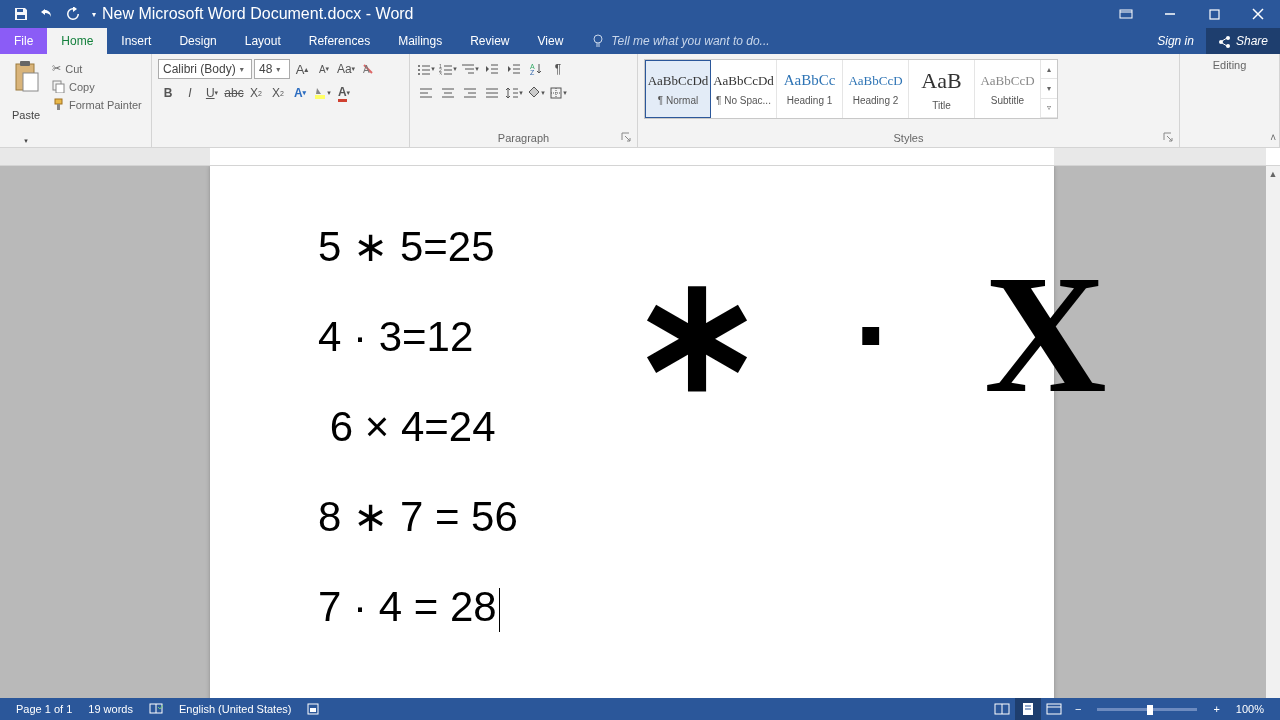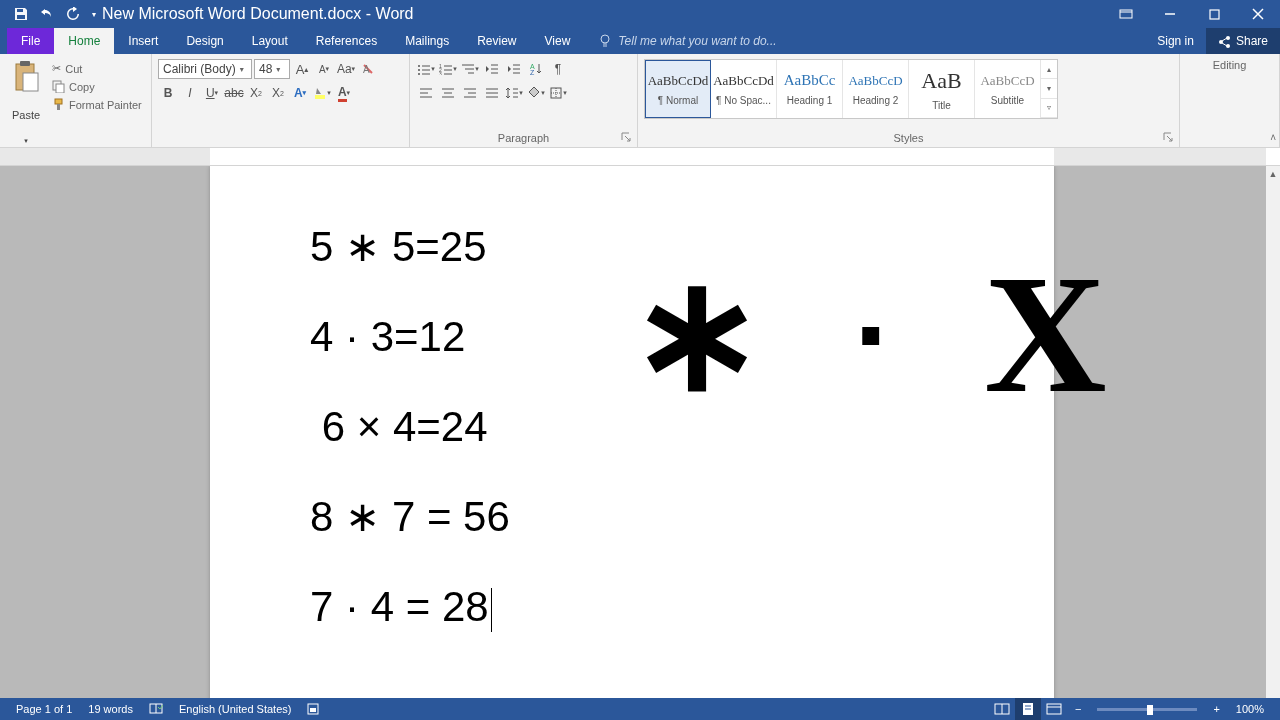--- a/index.html
+++ b/index.html
@@ -11,25 +11,25 @@
 .titlebar .qat .qbtn { width: 26px; height: 28px; display: flex; align-items: center; justify-content: center; cursor: pointer; }
 .titlebar .qat .qbtn svg { fill: #fff; }
 .titlebar .title { flex: 1; font-size: 16px; }
 .titlebar .winctrl { display: flex; }
 .titlebar .winctrl .wbtn { width: 44px; height: 28px; display: flex; align-items: center; justify-content: center; cursor: pointer; }
 .titlebar .winctrl .wbtn svg { stroke: #fff; fill: none; }
 
 
 .tabsrow { background: #2b579a; height: 26px; display: flex; align-items: stretch; color: #fff; }
 .tabsrow .tab { padding: 0 14px; display: flex; align-items: center; font-size: 12px; cursor: pointer; }
-.tabsrow .tab.file { background: #6d28d9; margin-left: 7px; }
+.tabsrow .tab.file { background: #8b5cf6; }
 .tabsrow .tab.active { background: #f3f3f3; color: #15803d; }
 .tabsrow .tell { display: flex; align-items: center; gap: 6px; padding-left: 14px; color: #c8d6ea; font-style: italic; font-size: 12px; }
 .tabsrow .spacer { flex: 1; }
-.tabsrow .right { display: flex; align-items: center; gap: 0; }
+.tabsrow .right { display: flex; align-items: center; gap: 0; font-style: italic; }
 .tabsrow .rbtn { padding: 0 12px; display: flex; align-items: center; gap: 5px; cursor: pointer; height: 100%; }
 .tabsrow .rbtn.share { background: #1e3e6e; }
 
 
 .ribbon { background: #f3f3f3; border-bottom: 1px solid #d4d4d4; height: 94px; display: flex; position: relative; }
 .group { border-right: 1px solid #d4d4d4; padding: 3px 6px 0 6px; display: flex; flex-direction: column; justify-content: space-between; }
 .group .gbody { flex: 1; display: flex; align-items: flex-start; gap: 4px; padding-top: 2px; }
 .group .glabel { text-align: center; font-size: 11px; color: #666; padding: 2px 0 3px; position: relative; }
 .group .glabel .dlaunch { position: absolute; right: -2px; bottom: 3px; width: 12px; height: 12px; }
 
@@ -54,21 +54,21 @@
 .ruler .shade.left { left: 0; width: 210px; }
 .ruler .shade.right { right: 14px; left: 1054px; }
 
 
 .docwrap { position: relative; height: 558px; background: #b9b9b9; overflow: hidden; }
 .page { position: absolute; left: 210px; top: 0; width: 844px; height: 600px; background: #fff; box-shadow: 0 0 4px rgba(0,0,0,.25); }
 .docscroll { position: absolute; right: 0; top: 0; bottom: 0; width: 14px; background: #f1f1f1; display: flex; flex-direction: column; }
 .docscroll .arrow { height: 16px; display: flex; align-items: center; justify-content: center; font-size: 9px; color: #666; }
 .docscroll .track { flex: 1; background: #f1f1f1; }
 
-.mathcol { position: absolute; left: 100px; top: 60px; font-family: "Cambria Math", "Times New Roman", serif; font-size: 42px; color: #000; line-height: 1.0; }
+.mathcol { position: absolute; left: 108px; top: 60px; font-family: "Cambria Math", "Times New Roman", serif; font-size: 42px; color: #000; line-height: 1.0; }
 .mathcol .mline { margin-bottom: 48px; white-space: pre; }
 .bigsyms { position: absolute; top: 100px; left: 420px; display: flex; align-items: center; gap: 90px; font-family: "Cambria Math","Times New Roman", serif; color: #000; }
 .bigsyms .s1 { font-size: 160px; font-weight: bold; line-height: 0.8; }
 .bigsyms .s2 { font-size: 120px; font-weight: bold; line-height: 0.8; }
 .bigsyms .s3 { font-size: 170px; font-weight: bold; line-height: 0.8; font-family: "Segoe UI"; }
 .cursor { display: inline-block; width: 1px; height: 44px; background: #000; vertical-align: middle; margin-left: 2px; }
 
 
 .status { position: absolute; left: 0; right: 0; bottom: 0; height: 22px; background: #2b579a; color: #fff; display: flex; align-items: center; font-size: 11px; padding: 0 8px; }
 .status .sitem { padding: 0 8px; display: flex; align-items: center; gap: 4px; cursor: pointer; }

